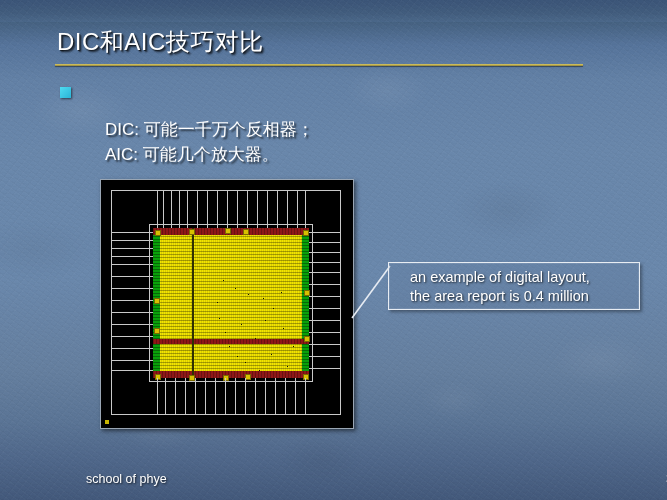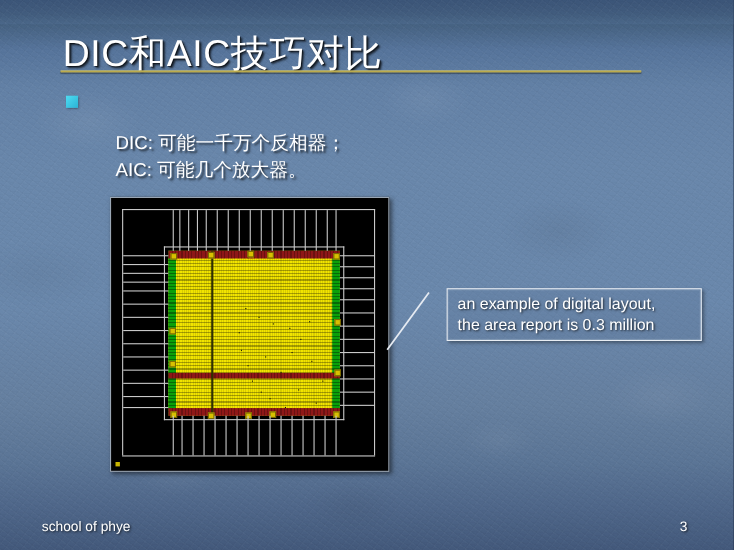--- a/index.html
+++ b/index.html
@@ -39,21 +39,21 @@
   .topband {
     position: absolute; left:0; top:0; width:100%; height:22px;
     background: linear-gradient(180deg,#3b5578 0%, #425d7e 60%, #4b688a 100%);
     opacity:.95;
   }
 
   
   .title {
     position: absolute;
     left: 57px; top: 26px;
-    font-size: 34px;
+    font-size: 24px;
     color: #ffffff;
     letter-spacing: .5px;
     text-shadow: 2px 2px 2px rgba(0,0,0,.72), 1px 1px 0 rgba(0,0,0,.5);
     white-space: nowrap;
   }
   .title-rule {
     position: absolute;
     left: 55px; top: 64px;
     width: 528px; height: 2px;
     background: linear-gradient(180deg,#d8c96a 0%, #b8a84a 55%, #8d8038 100%);
@@ -149,41 +149,42 @@
     border: 1px solid #7a6a00;
   }
   .fig-origin {
     position:absolute; left:4px; bottom:4px; width:4px; height:4px;
     background:#c8b400;
   }
 
   
   .callout {
     position: absolute;
-    left: 406px; top: 262px;
-    width: 232px; height: 48px;
+    left: 388px; top: 262px;
+    width: 252px; height: 48px;
     border: 1px solid #e8edf3;
     box-shadow: 2px 2px 3px rgba(0,0,0,.35), inset 0 0 0 1px rgba(255,255,255,.10);
     box-sizing: border-box;
-    padding: 5px 9px;
+    padding: 5px 21px;
     background: rgba(90,116,150,.20);
   }
   .callout-line {
     font-size: 14.5px; color: #ffffff; line-height: 19px;
     text-shadow: 1px 1px 2px rgba(0,0,0,.75);
     white-space: nowrap;
   }
   .pointer { position: absolute; left: 350px; top: 258px; width: 46px; height: 62px; }
 
   
   .footer-left, .footer-center, .footer-page {
     position: absolute; top: 472px;
     font-size: 12.5px; color: #ffffff;
     text-shadow: 1px 1px 2px rgba(0,0,0,.7);
     white-space: nowrap;
+    margin-left: 48px;
   }
   .footer-left { left: 38px; }
   .footer-center { left: 260px; }
   .footer-page { left: 618px; }
 </style>
 </head>
 <body>
 
 <div class="slide">
   <div class="topband"></div>
@@ -314,18 +315,18 @@
         <div class="vline" style="left: 211px; top: 44px; height: 158px; background: rgb(201, 201, 201);"></div>
       </div>
   </div>
 
   <svg class="pointer" viewBox="0 0 46 62">
     <line x1="2" y1="60" x2="40" y2="8" stroke="#e6ebf2" stroke-width="1.6"></line>
   </svg>
 
   <div class="callout">
     <div class="callout-line">an example of digital layout,</div>
-    <div class="callout-line">the area report is 0.3 million</div>
+    <div class="callout-line">the area report is 0.4 million</div>
   </div>
 
   <div class="footer-left">school of phye</div>
   <div class="footer-page">3</div>
 </div>
 
 </body></html>

